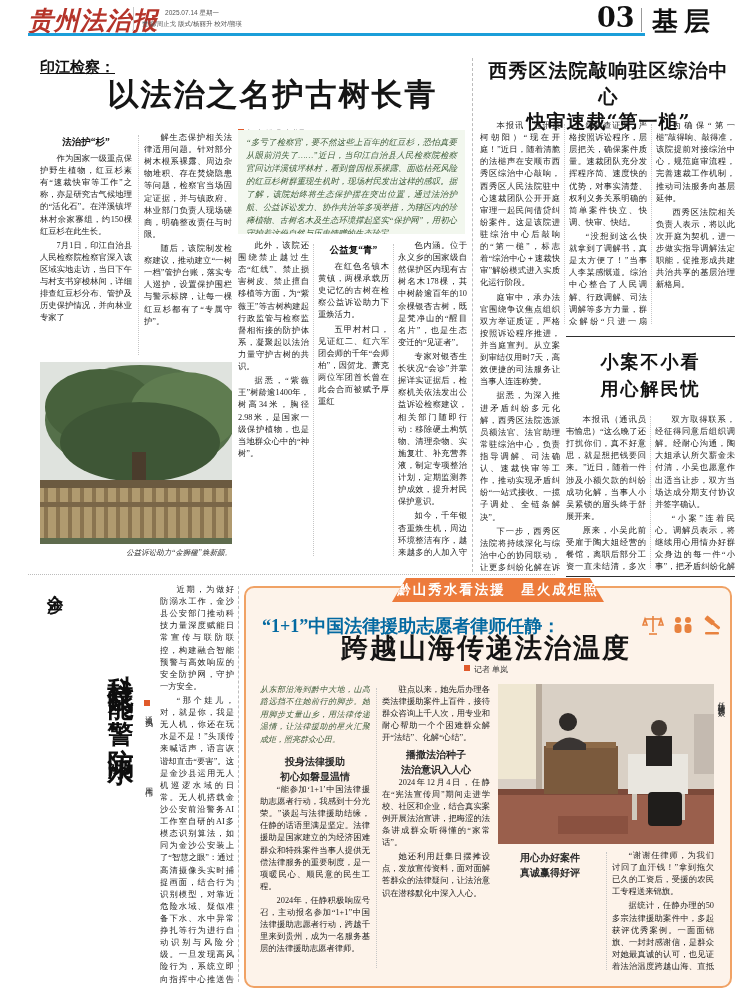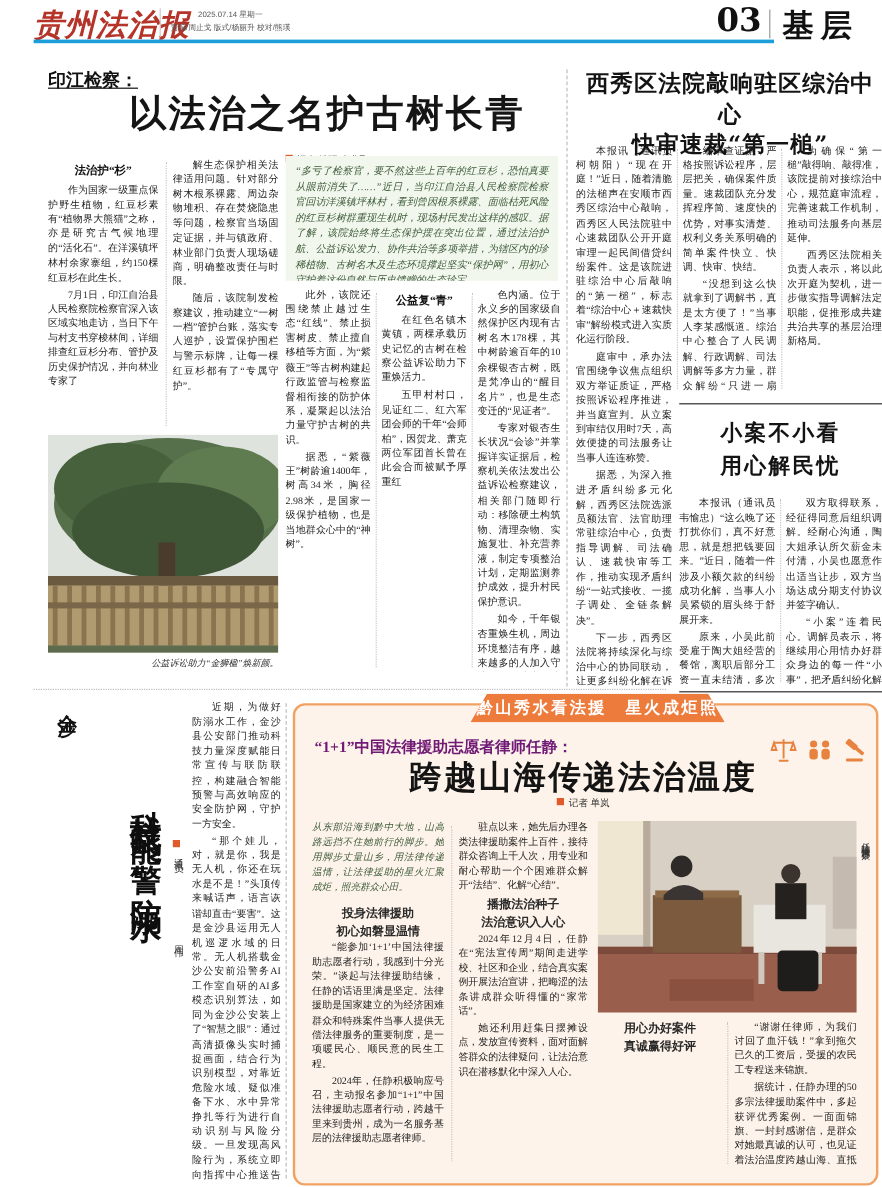--- a/index.html
+++ b/index.html
@@ -36,21 +36,21 @@
   .vtext{writing-mode:vertical-rl;}
   .jinsha-kicker{font-size:16px;font-weight:bold;letter-spacing:3px;color:#111;}
   .jinsha-title{font-size:26px;font-weight:bold;letter-spacing:6px;color:#0e0e0e;
                 font-family:"DejaVu Serif",serif;}
   .jinsha-byline{font-size:8px;color:#333;letter-spacing:2px;}
   
   .aid-box{border:2px solid #f0a265;border-radius:10px;background:#fdf3ea;}
   .banner{background:#ed7b3c;color:#fff;font-family:"Liberation Sans",sans-serif;
           font-weight:bold;font-size:13.5px;letter-spacing:2px;text-align:center;line-height:24px;
           clip-path:polygon(14px 0,calc(100% - 14px) 0,100% 100%,0 100%);}
-  .aid-kicker{font-size:13px;font-weight:bold;color:#701a75;}
+  .aid-kicker{font-size:18px;font-weight:bold;color:#0369a1;}
   .aid-title{font-size:27px;font-weight:bold;text-align:center;letter-spacing:2px;
              font-family:"DejaVu Serif",serif;color:#141414;}
   .box-subhead{font-size:10px;font-weight:bold;text-align:center;color:#2a2a2a;line-height:1.5;}
   .photo-frame{overflow:hidden;}
   .vcaption{writing-mode:vertical-rl;font-size:7.5px;color:#333;letter-spacing:1px;}
   .dotted-h{border-top:1px dotted #bcbcbc;}
   .dashed-v{border-left:1px dashed #bcbcbc;}
   .solid-h{border-top:1px solid #2e2e2e;}
 </style>
 </head>
@@ -72,21 +72,21 @@
   <div class="abs section" style="left:652px;top:4px;">基层</div>
 
   <div class="abs kicker" style="left:40px;top:58px;text-decoration:underline;">印江检察：</div>
   <div class="abs main-title" style="left:80px;top:74px;width:385px;">以法治之名护古树长青</div>
   <div class="abs byline" style="left:80px;top:128px;width:385px;">
     <span class="redsq"></span><span>记者 姚强 冉龙飞</span>
   </div>
 
   <div class="abs" style="left:40px;top:132px;width:92px;height:226px;overflow:hidden;">
     <div class="subhead">法治护“杉”</div>
-    <p class="para">作为国家一级重点保护野生植物，红豆杉素有“植物界大熊猫”之称，亦是研究古气候地理的“活化石”。在洋溪镇坪林村余家寨组，约150棵红豆杉在此生长。</p>
+    <p class="para">作为国家一级重点保护野生植物，红豆杉素有“速裁快审等工作”之称，亦是研究古气候地理的“活化石”。在洋溪镇坪林村余家寨组，约150棵红豆杉在此生长。</p>
     <p class="para">7月1日，印江自治县人民检察院检察官深入该区域实地走访，当日下午与村支书穿梭林间，详细排查红豆杉分布、管护及历史保护情况，并向林业专家了</p>
   </div>
   <div class="abs colrule" style="left:138px;top:135px;height:220px;"></div>
   <div class="abs" style="left:144px;top:132px;width:88px;height:226px;overflow:hidden;">
     <p class="para">解生态保护相关法律适用问题。针对部分树木根系裸露、周边杂物堆积、存在焚烧隐患等问题，检察官当场固定证据，并与镇政府、林业部门负责人现场磋商，明确整改责任与时限。</p>
     <p class="para">随后，该院制发检察建议，推动建立“一树一档”管护台账，落实专人巡护，设置保护围栏与警示标牌，让每一棵红豆杉都有了“专属守护”。</p>
   </div>
 
   <div class="abs photo-frame" style="left:40px;top:362px;width:192px;height:182px;">
     <svg width="192" height="182" viewBox="0 0 192 182">

